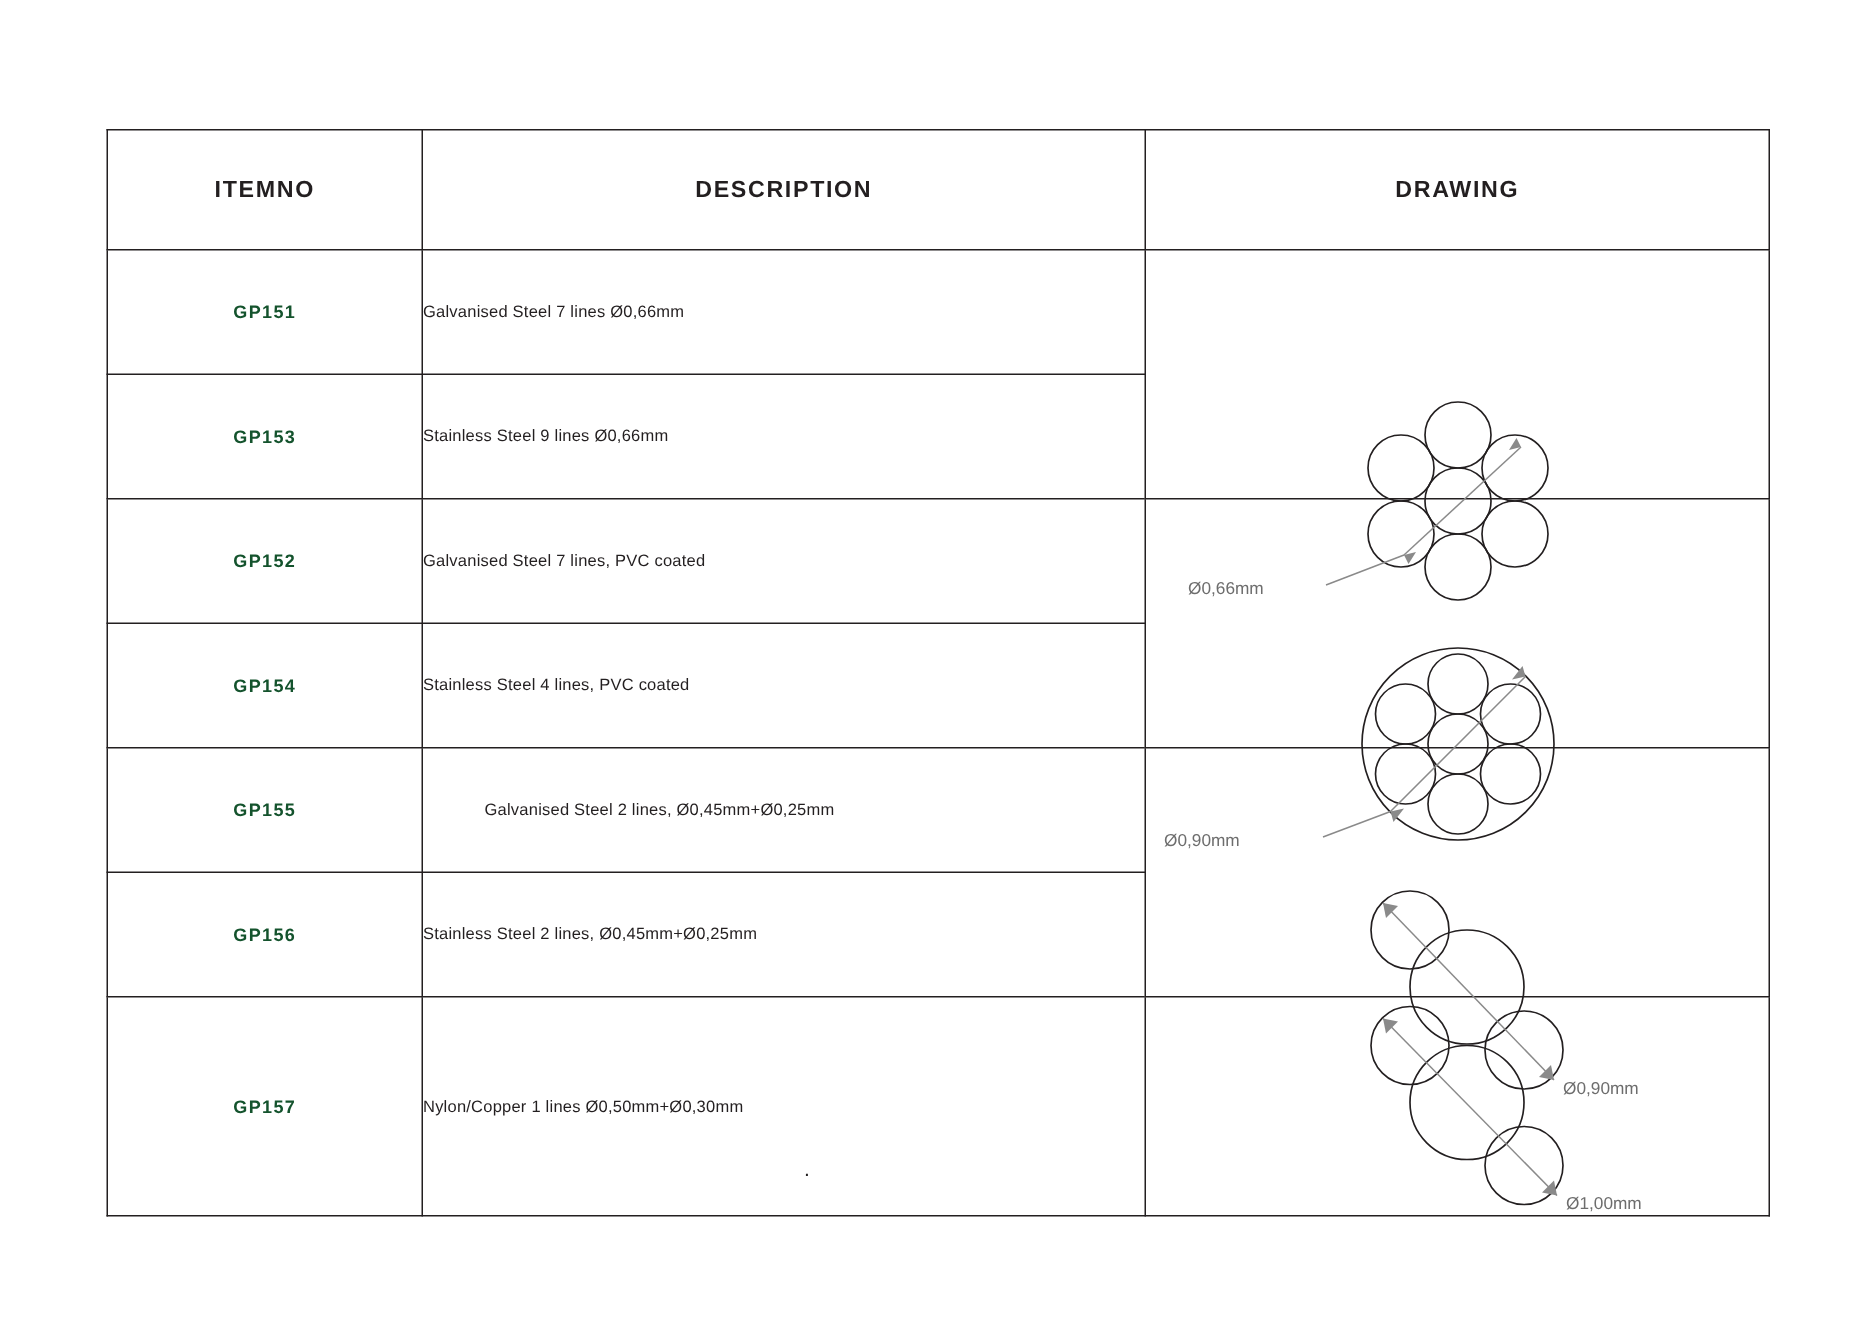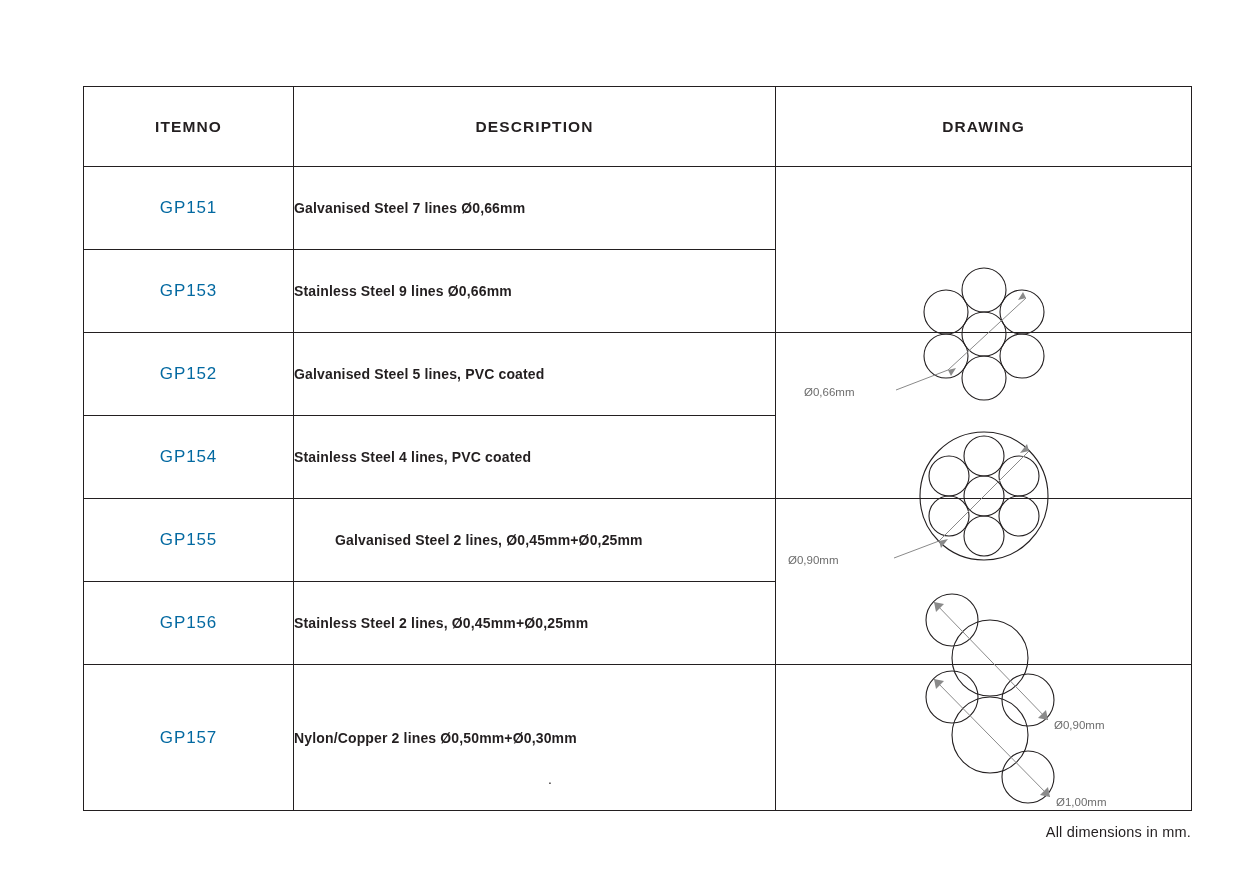--- a/index.html
+++ b/index.html
@@ -11,21 +11,21 @@
     width: 1242px;
     height: 878px;
     font-family: "Liberation Sans", sans-serif;
     color: #1a1a1a;
     position: relative;
     overflow: hidden;
   }
 
   .sheet {
     position: absolute;
-    left: 12px; top: 0;
+    left: 0; top: 0;
     width: 1130px;
     height: 878px;
   }
 
   table.spec {
     position: absolute;
     left: 71px;
     top: 86px;
     width: 1108px;
     border-collapse: collapse;
@@ -45,32 +45,31 @@
     height: 79px;
     text-align: center;
     font-size: 15.5px;
     font-weight: bold;
     letter-spacing: 1.1px;
     color: #231f20;
   }
 
   td.item {
     text-align: center;
-    font-size: 17px;
-    font-weight: normal;
+    font-size: 12px;
+    font-weight: bold;
     letter-spacing: 0.9px;
-    color: #0369a1;
+    color: #14532d;
     height: 82px;
   }
   td.desc {
-    font-size: 14px;
+    font-size: 11px;
     color: #231f20;
     padding-left: 34px;
     letter-spacing: 0.15px;
-    font-weight: bold;
   }
   td.desc.indent1 { padding-left: 41px; }
   td.draw {
     padding: 0;
     position: relative;
   }
   td.tall { height: 145px; }
 
   .draw-wrap {
     position: relative;
@@ -153,21 +152,21 @@
           </div>
         </td>
       </tr>
       <tr>
         <td class="item">GP153</td>
         <td class="desc">Stainless Steel 9 lines Ø0,66mm</td>
       </tr>
 
       <tr>
         <td class="item">GP152</td>
-        <td class="desc">Galvanised Steel 5 lines, PVC coated</td>
+        <td class="desc">Galvanised Steel 7 lines, PVC coated</td>
         <td class="draw" rowspan="2">
           <div class="draw-wrap">
             <svg width="416" height="166" viewBox="0 0 416 166">
               <circle class="wire" cx="208" cy="80" r="64"></circle>
               <circle class="wire" cx="208" cy="80" r="20"></circle>
               <circle class="wire" cx="208" cy="40" r="20"></circle>
               <circle class="wire" cx="173" cy="60" r="20"></circle>
               <circle class="wire" cx="243" cy="60" r="20"></circle>
               <circle class="wire" cx="173" cy="100" r="20"></circle>
               <circle class="wire" cx="243" cy="100" r="20"></circle>
@@ -203,35 +202,34 @@
           </div>
         </td>
       </tr>
       <tr>
         <td class="item">GP156</td>
         <td class="desc">Stainless Steel 2 lines, Ø0,45mm+Ø0,25mm</td>
       </tr>
 
       <tr>
         <td class="item tall">GP157</td>
-        <td class="desc tall">Nylon/Copper 2 lines Ø0,50mm+Ø0,30mm</td>
+        <td class="desc tall">Nylon/Copper 1 lines Ø0,50mm+Ø0,30mm</td>
         <td class="draw tall">
           <div class="draw-wrap">
             <svg width="416" height="145" viewBox="0 0 416 145">
               <circle class="wire" cx="176" cy="32" r="26"></circle>
               <circle class="wire" cx="214" cy="70" r="38"></circle>
               <circle class="wire" cx="252" cy="112" r="26"></circle>
               <line class="arrowline" x1="158" y1="14" x2="274" y2="132"></line>
               <polygon points="158,14 168,16 160,24" fill="#8a8a8a"></polygon>
               <polygon points="274,132 264,130 272,122" fill="#8a8a8a"></polygon>
               <text class="dim-label" x="280" y="141">Ø1,00mm</text>
             </svg>
           </div>
         </td>
       </tr>
 
     </tbody>
   </table>
 
   <div class="dot-mark">.</div>
-  <div class="footnote">All dimensions in mm.</div>
 
 </div>
 
 </body></html>

